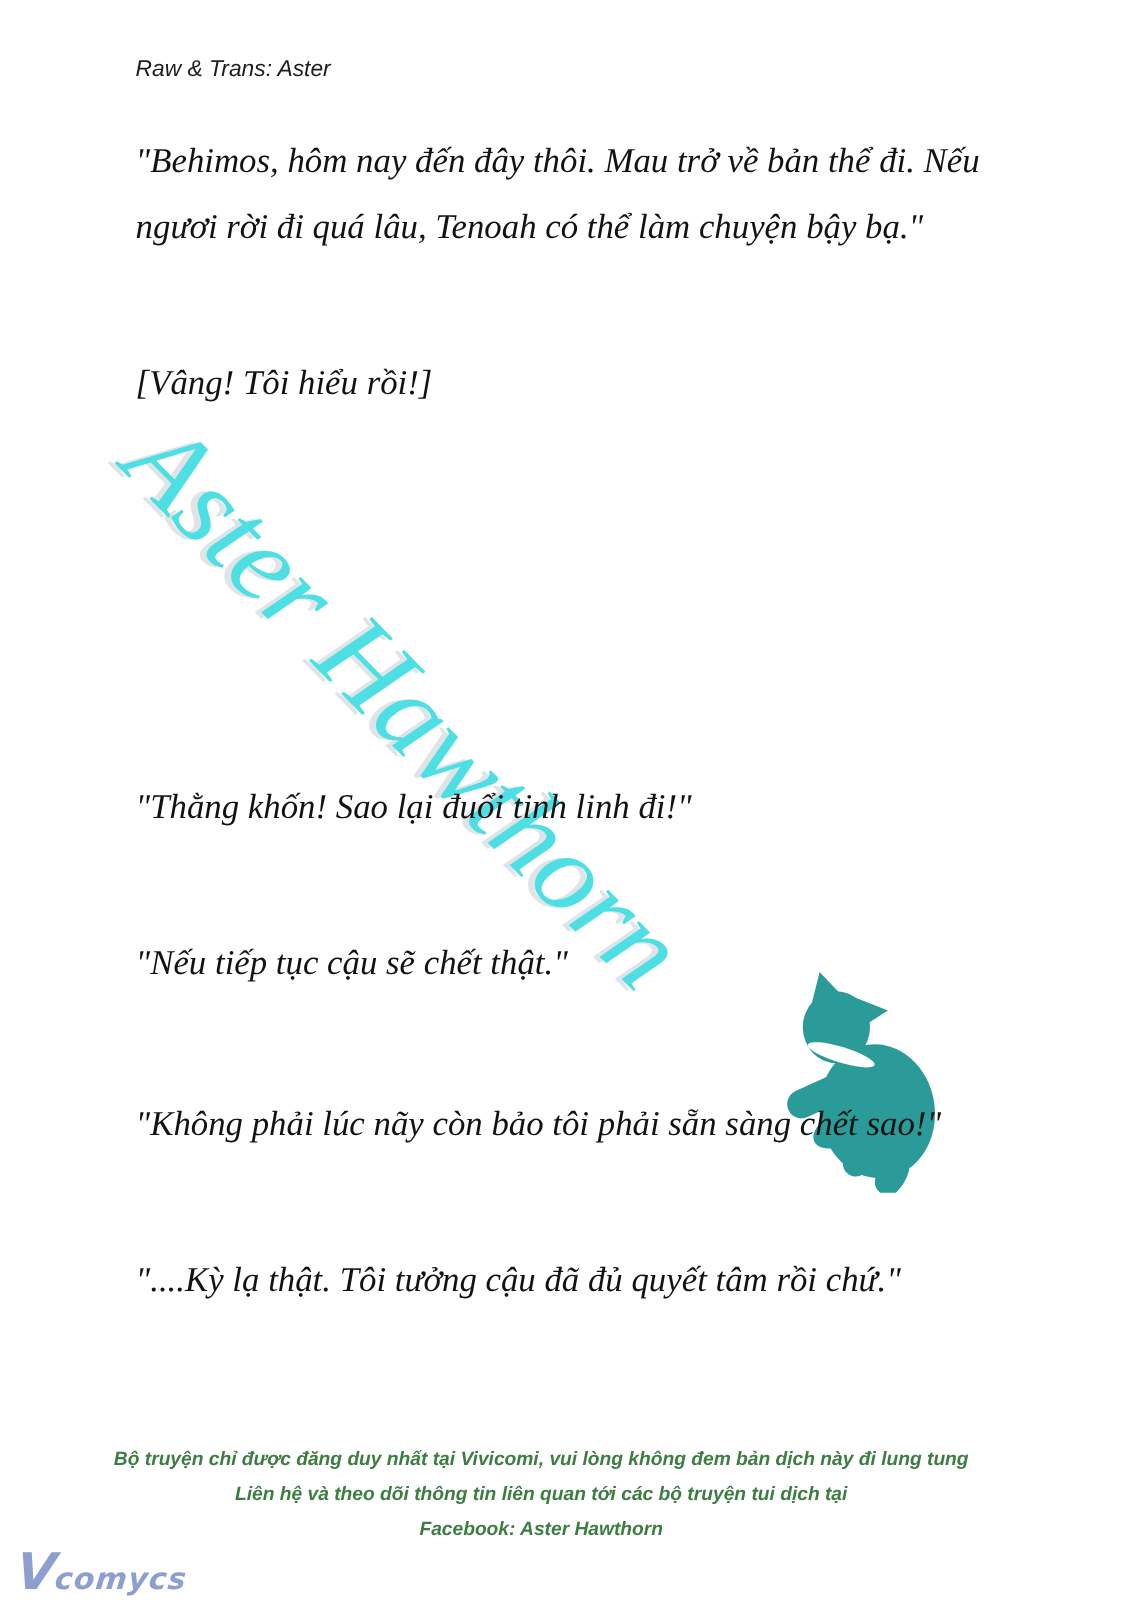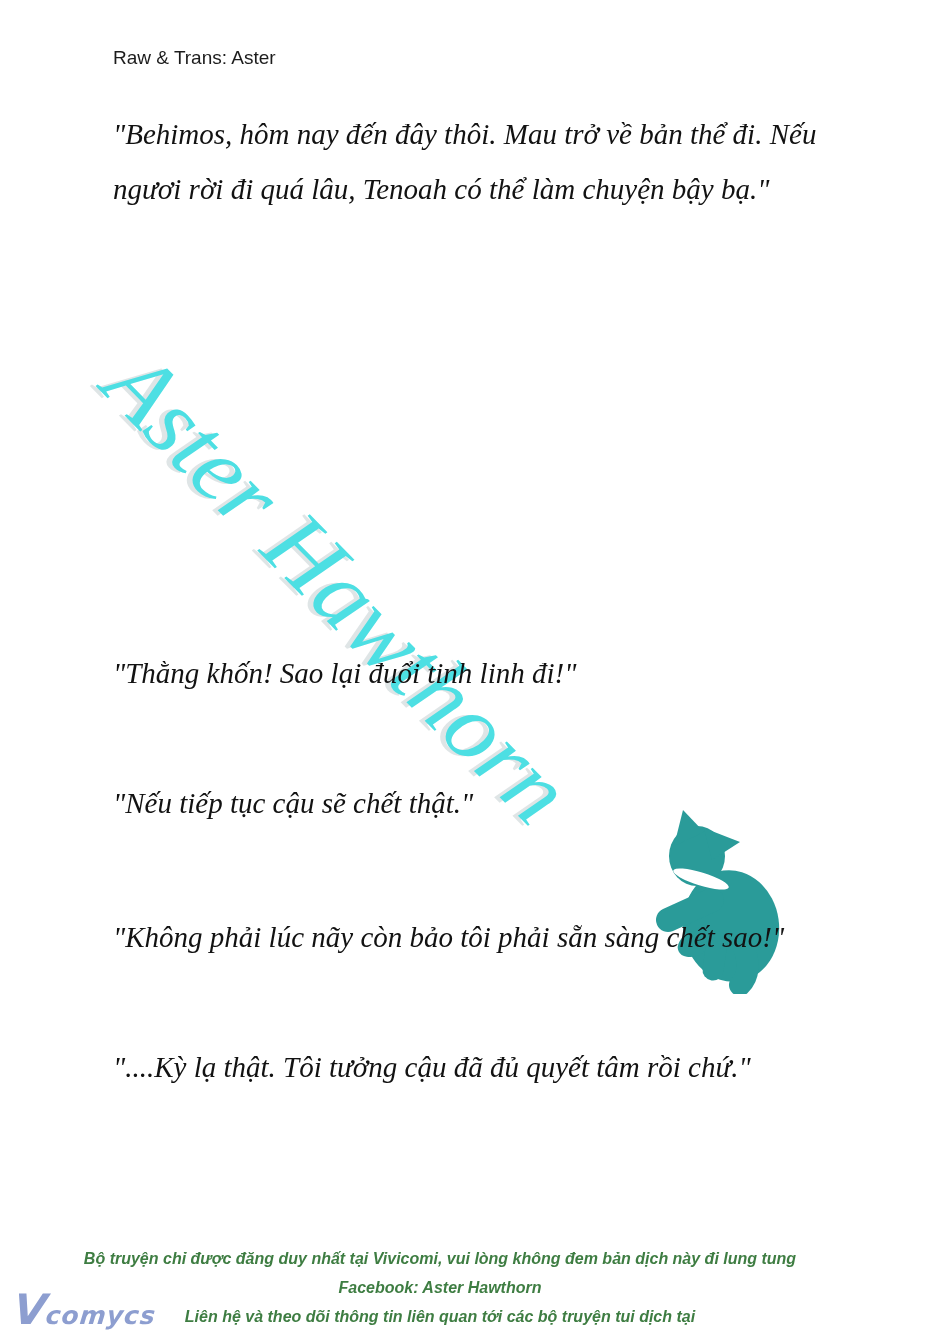--- a/index.html
+++ b/index.html
@@ -1,20 +1,20 @@
 <!DOCTYPE html>
 <html style="--wm-color: #4ddfe3; --footer-color: #3e7d42; --logo-color: #8d9ed0;"><head>
 <meta charset="utf-8">
 <style>
   html,body{margin:0;padding:0;background:#ffffff;}
   #page{position:relative;width:950px;height:1343px;background:#ffffff;overflow:hidden;
         font-family:"Liberation Serif", serif;color:#111;}
 
   .credit{position:absolute;left:113px;top:47px;
-          font-family:"Liberation Sans", sans-serif;font-size:19px;color:#1c1c1c;z-index:3;}
+          font-family:"Liberation Sans", sans-serif;font-size:19px;color:#1c1c1c;z-index:3;font-style:italic;}
 
   .para{position:absolute;left:113px;width:762px;font-size:29px;line-height:55px;
         color:#121212;z-index:2;}
   .para.italic{font-style:italic;}
   .p0{top:107px;}
   .p1{top:292px;}
   .p2{top:416px;}
   .p3{top:646px;}
   .p4{top:776px;}
   .p5{top:910px;}
@@ -23,23 +23,23 @@
   .watermark{position:absolute;left:162px;top:328px;z-index:1;
              font-family:"Liberation Serif", serif;font-style:italic;
              font-size:96px;white-space:nowrap;
              color:var(--wm-color,#4ddfe3);
              text-shadow:-4px 4px 0 rgba(150,170,172,0.30);
              transform:rotate(45.5deg);transform-origin:left top;
              pointer-events:none;}
 
   .cat{position:absolute;left:654px;top:804px;width:126px;height:190px;z-index:1;}
 
-  .footer{position:absolute;left:0;top:1202px;width:880px;text-align:center;z-index:3;
+  .footer{position:absolute;left:11px;top:1202px;width:880px;text-align:center;z-index:3;
           font-family:"Liberation Sans", sans-serif;font-weight:bold;font-style:italic;
-          font-size:16px;line-height:29px;color:var(--footer-color,#3e7d42);margin-top:42px;}
+          font-size:16px;line-height:29px;color:var(--footer-color,#3e7d42);}
 
   .logo{position:absolute;left:14px;top:1285px;z-index:3;display:block;
         font-family:"DejaVu Sans", sans-serif;font-weight:bold;font-style:italic;
         font-size:25px;letter-spacing:1px;color:var(--logo-color,#8d9ed0);
         transform:skewX(-6deg);}
   .logo::first-letter{font-size:42px;letter-spacing:0;}
 </style>
 </head>
 <body>
 
@@ -57,26 +57,27 @@
       <polygon points="50,24 86,38 58,56"></polygon>
       <path d="M58,96 L14,116" stroke="#2a9b99" stroke-width="24" stroke-linecap="round" fill="none" class="cat-stroke"></path>
       <ellipse cx="40" cy="140" rx="17" ry="12" transform="rotate(-25 40 140)"></ellipse>
       <path d="M63,138 L59,166" stroke="#2a9b99" stroke-width="21" stroke-linecap="round" fill="none" class="cat-stroke"></path>
       <path d="M89,140 C96,160 95,172 86,181" stroke="#2a9b99" stroke-width="22" stroke-linecap="round" fill="none" class="cat-stroke"></path>
     </g>
     <ellipse cx="47" cy="75" rx="29" ry="6.5" fill="#ffffff" transform="rotate(17 47 75)"></ellipse>
   </svg>
 
   <div class="para italic p0">"Behimos, hôm nay đến đây thôi. Mau trở về bản thể đi. Nếu ngươi rời đi quá lâu, Tenoah có thể làm chuyện bậy bạ."</div>
+  <div class="para italic p1">[Vâng! Tôi hiểu rồi!]</div>
   <div class="para italic p3">"Thằng khốn! Sao lại đuổi tinh linh đi!"</div>
   <div class="para italic p4">"Nếu tiếp tục cậu sẽ chết thật."</div>
   <div class="para italic p5">"Không phải lúc nãy còn bảo tôi phải sẵn sàng chết sao!"</div>
   <div class="para italic p6">"....Kỳ lạ thật. Tôi tưởng cậu đã đủ quyết tâm rồi chứ."</div>
 
   <div class="footer">
     <div>Bộ truyện chỉ được đăng duy nhất tại Vivicomi, vui lòng không đem bản dịch này đi lung tung</div>
+    <div>Liên hệ và theo dõi thông tin liên quan tới các bộ truyện tui dịch tại</div>
     <div>Facebook: Aster Hawthorn</div>
-    <div>Liên hệ và theo dõi thông tin liên quan tới các bộ truyện tui dịch tại</div>
   </div>
 
   <div class="logo">Vcomycs</div>
 
 </div>
 
 </body></html>

